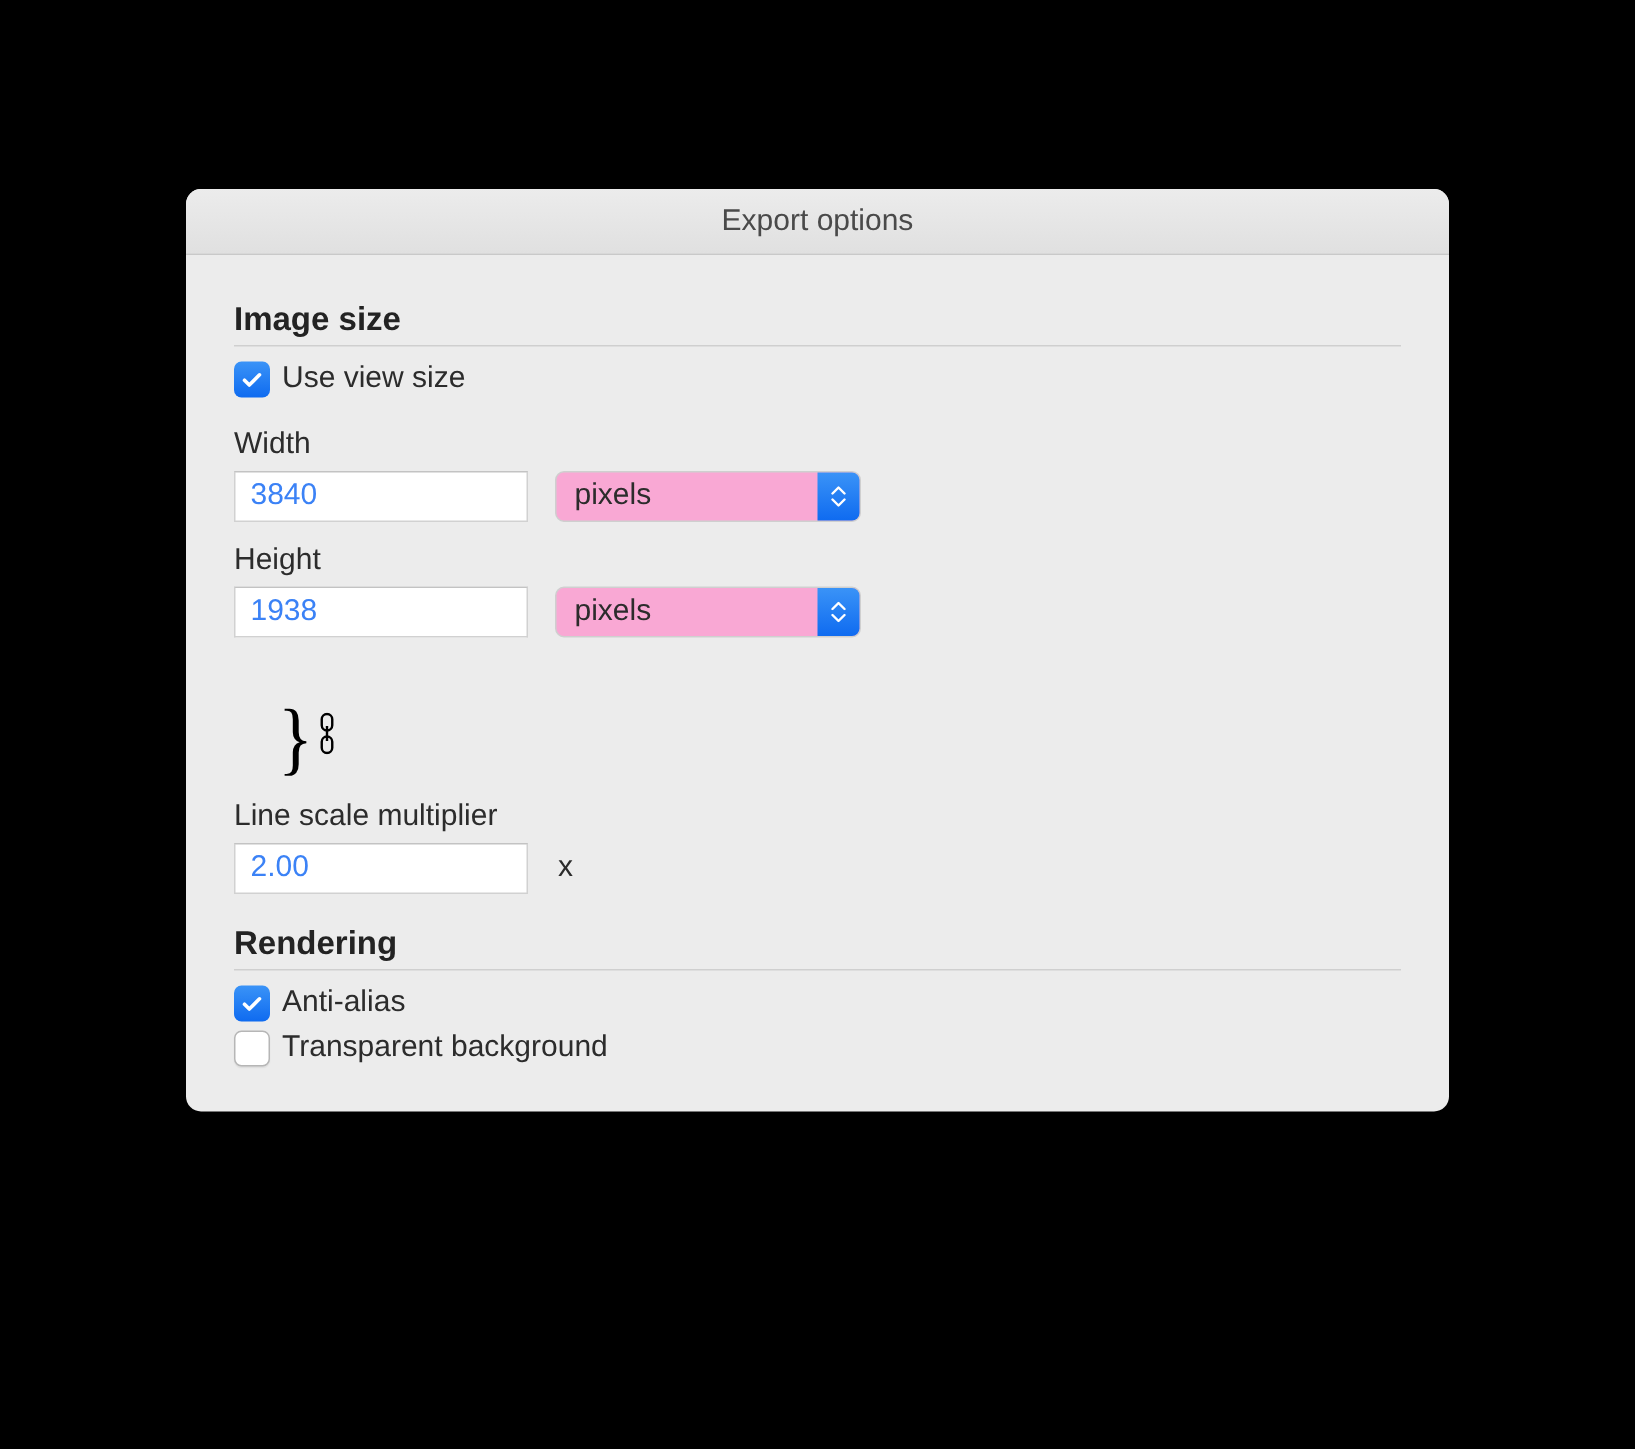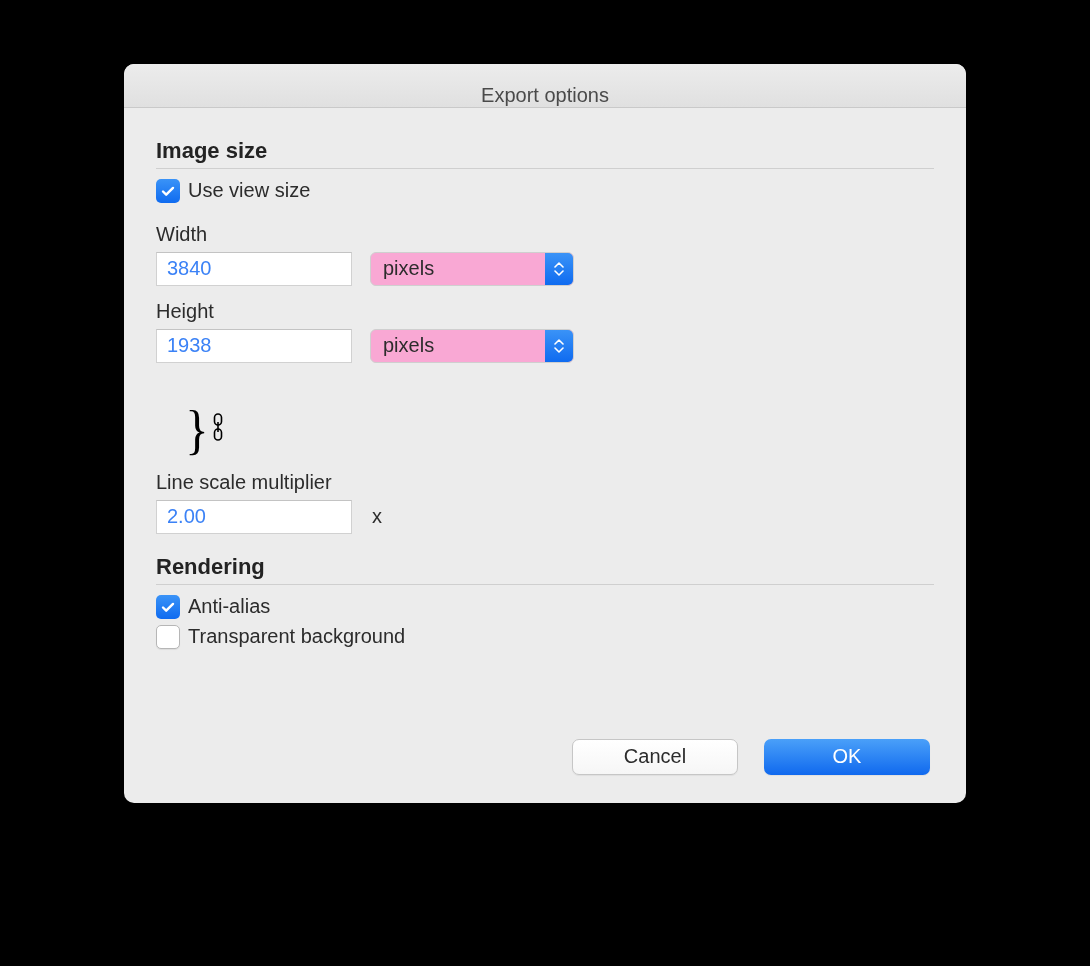--- a/index.html
+++ b/index.html
@@ -21,21 +21,21 @@
       box-shadow: 0 20px 60px rgba(0,0,0,0.5);
       overflow: hidden;
       position: relative;
       margin-top: -100px;
     }
     .titlebar {
       height: 44px;
       background: linear-gradient(#ececec, #e0e0e0);
       border-bottom: 1px solid #c9c9c9;
       display: flex;
-      align-items: flex-end;
+      align-items: center;
       justify-content: center;
       font-size: 20px;
       color: #4a4a4a;
     }
     .content {
       padding: 30px 32px 24px 32px;
     }
     .section-title {
       font-weight: 600;
       font-size: 22px;
@@ -284,18 +284,14 @@
       <span class="label">Anti-alias</span>
     </div>
 
     <div class="checkbox-row">
       <div class="checkbox unchecked"></div>
       <span class="label">Transparent background</span>
     </div>
 
   </div>
 
-  <div class="buttons">
-    <button class="btn">Cancel</button>
-    <button class="btn primary">OK</button>
-  </div>
 
 </div>
 
 </body></html>

